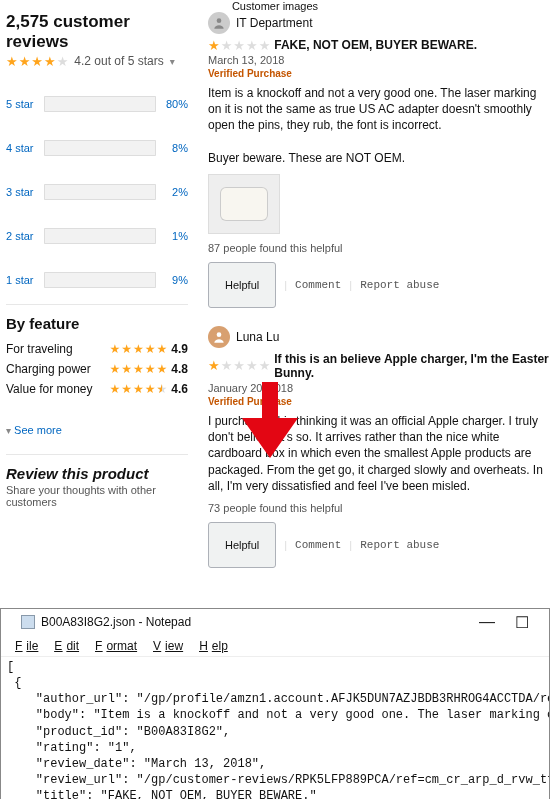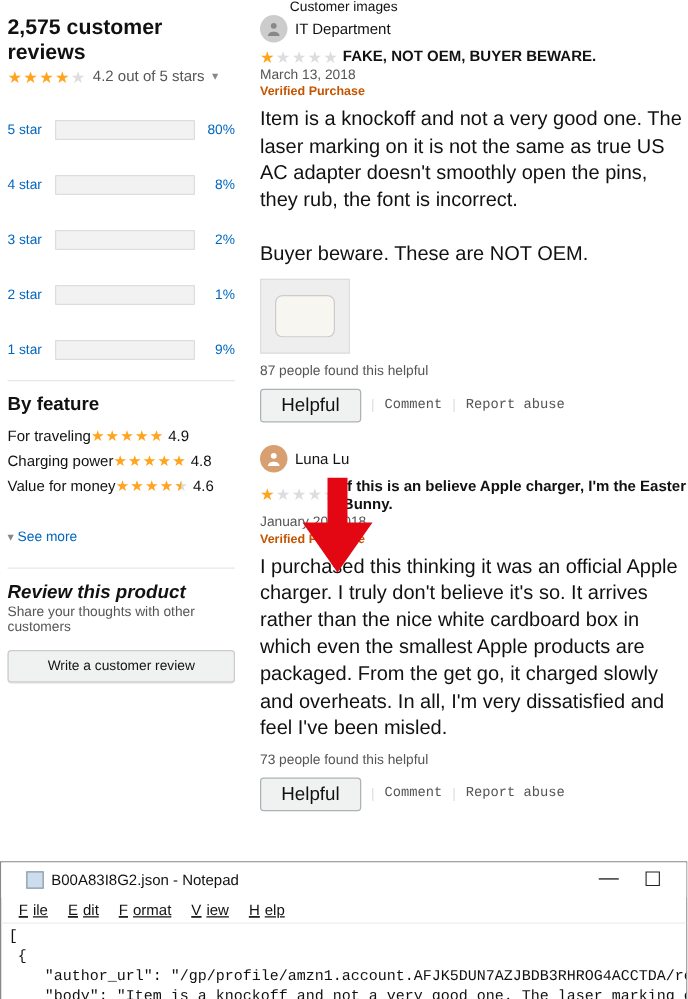--- a/index.html
+++ b/index.html
@@ -19,41 +19,41 @@
   .avg-text { font-size: 12px; color: #555; }
   .chev { font-size: 10px; color: #888; }
   .bars { margin-bottom: 16px; }
   .bar-row { display: flex; align-items: center; gap: 6px; margin-bottom: 3px; margin-top: 28px; }
   .bar-label { width: 32px; color: #0066c0; font-size: 11px; }
   .bar-track { flex:1; height: 16px; background: #f2f2f2; border-radius: 1px; box-shadow: inset 0 0 0 1px #ddd; position: relative; overflow: hidden; }
   .bar-fill { height: 100%; background: #ffa41c; }
   .bar-pct { width: 26px; font-size: 11px; color: #0066c0; text-align: right; }
   .section-divider { border-top: 1px solid #e7e7e7; margin: 10px 0; }
   .section-title { font-size: 15px; font-weight: 700; margin-bottom: 10px; }
-  .feat-row { display: flex; align-items: center; margin-bottom: 6px; font-size: 12px; }
+  .feat-row { display: flex; justify-content: space-between; align-items: center; margin-bottom: 6px; font-size: 12px; }
   .feat-right { display: flex; align-items: center; gap: 4px; }
-  .feat-score { font-size: 12px; }
+  .feat-score { font-size: 12px; font-weight: bold; }
   .see-more { font-size: 11px; }
   .review-this { font-size: 15px; font-weight: 700; margin-bottom: 2px; font-style: italic; }
   .share { font-size: 11px; color: #555; margin-bottom: 12px; }
   .write-btn { width: 100%; text-align: center; padding: 6px; font-size: 11px; background: #f0f2f2; border: 1px solid #ccc; border-radius: 3px; color: #111; cursor: pointer; box-shadow: 0 1px 0 #e7e7e7; }
   .review { margin-bottom: 18px; font-size: 12px; }
   .rev-head { display:flex; align-items:center; gap:6px; margin-bottom:4px;}
   .avatar { width:22px; height:22px; border-radius:50%; background:#ccc; display:flex; align-items:center; justify-content:center; font-size:14px;}
   .avatar.person { background:#d8a070; }
   .rev-title-row { display:flex; align-items:center; gap:4px; }
   .rev-title { font-weight:700; font-size:12px; }
   .rev-date { color:#555; font-size:11px; margin-top:2px; }
   .vp { color:#c45500; font-size:10px; font-weight:700; margin-top:2px; }
-  .rev-body { font-size:16px; margin-top:6px; line-height:1.35; overflow:hidden; }
+  .rev-body { font-size:12px; margin-top:6px; line-height:1.35; overflow:hidden; }
   .rev-img { margin-top:8px; width:72px; height:60px; background:#eee; border:1px solid #ddd; display:flex; align-items:center; justify-content:center; }
   .rev-img .inner { width:48px; height:34px; background:#f8f6f0; border-radius:6px; box-shadow: inset 0 0 0 1px #ccc; }
   .helpful-row { display:flex; align-items:center; gap:8px; margin-top:8px; font-size:11px; }
   .helpful-count { color:#555; font-size:11px; margin-top:8px; }
-  .helpful-btn { padding:4px 16px; border:1px solid #adb1b8; background:#f0f2f2; border-radius:3px; cursor:pointer; font-size:15px;text-align:center; }
+  .helpful-btn { padding:16px 16px; border:1px solid #adb1b8; background:#f0f2f2; border-radius:3px; cursor:pointer; font-size:11px;text-align:center; }
   .sep { color:#ddd; }
   .action-link { color:#555;font-family:Liberation Mono, monospace; }
   .arrow { position:absolute; left:230px; top:382px; }
   .arrow svg { width:80px; height:80px; }
   .notepad { margin-top:22px; border:1px solid #888; background:#fff; font-family: "Segoe UI", Arial, sans-serif; }
   .np-title { display:flex; align-items:center; padding:4px 20px; font-size:12px; background:#fff; }
   .np-icon { width:14px; height:14px; margin-right:6px; background:#cde; border:1px solid #89a; }
   .np-ctrls { margin-left:auto; display:flex; gap:22px; font-size:16px; }
   .np-ctrl { width:14px; text-align:center; color:#222; cursor:default; }
   .np-menu { display:flex; gap:4px; padding:2px 6px; font-size:12px; border-bottom:1px solid #eee; }
@@ -149,21 +149,20 @@
               <span class="star half">★</span>
             </span>
         <span class="feat-score">4.6</span>
       </span>
     </div>
       </div>
     <div class="see-more link"><span class="chev">▾</span> <span>See more</span></div>
     <div class="section-divider" style="margin-top:18px;"></div>
     <div class="review-this">Review this product</div>
     <div class="share">Share your thoughts with other customers</div>
-    <div class="write-btn">Write a customer review</div>
   </div>
 
   <div class="right" id="reviews">
       <div class="review">
      <div class="rev-head">
        <span class="avatar ">
             <svg width="14" height="14" viewBox="0 0 24 24" fill="#888">
               <circle cx="12" cy="8" r="4"></circle>
               <path d="M4 22c0-4 4-6 8-6s8 2 8 6"></path>
             </svg>

